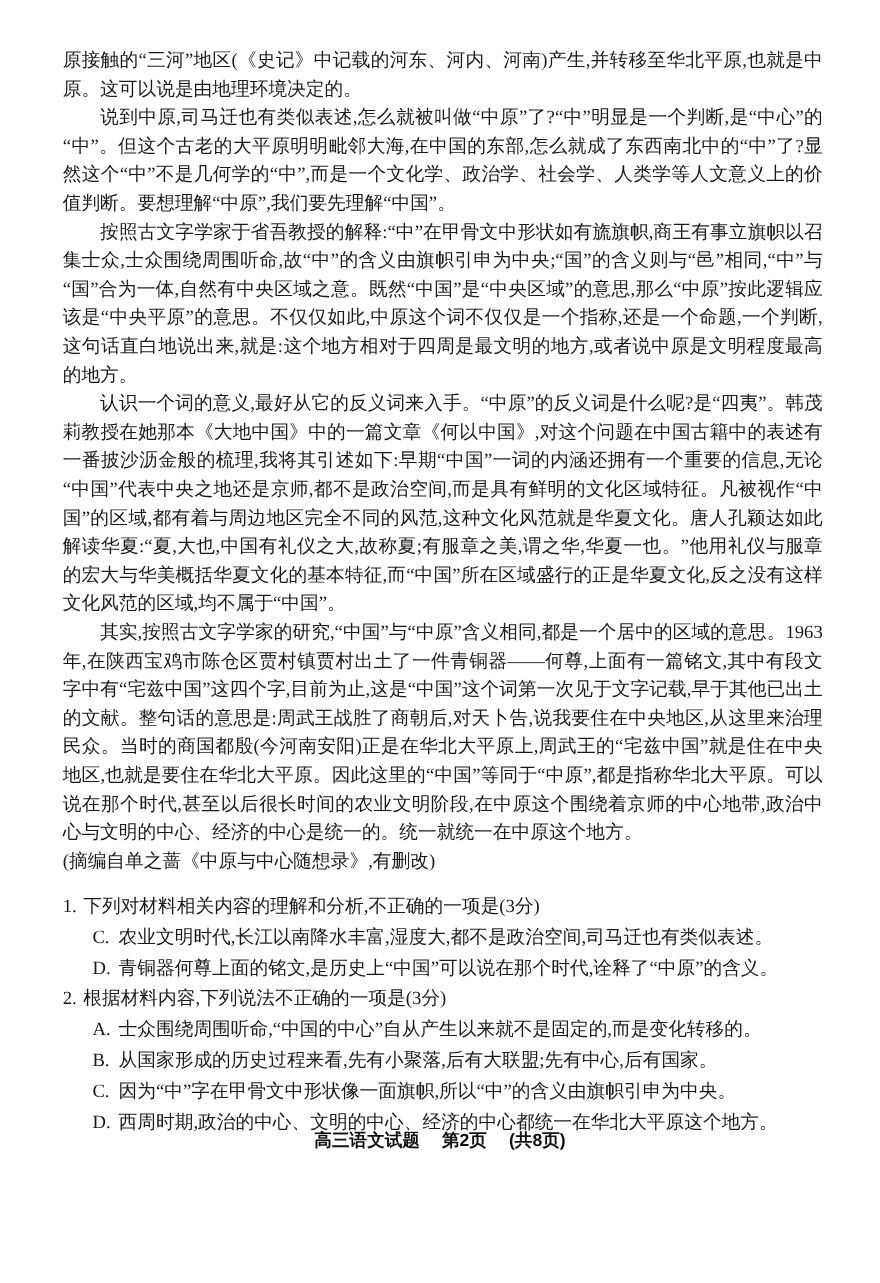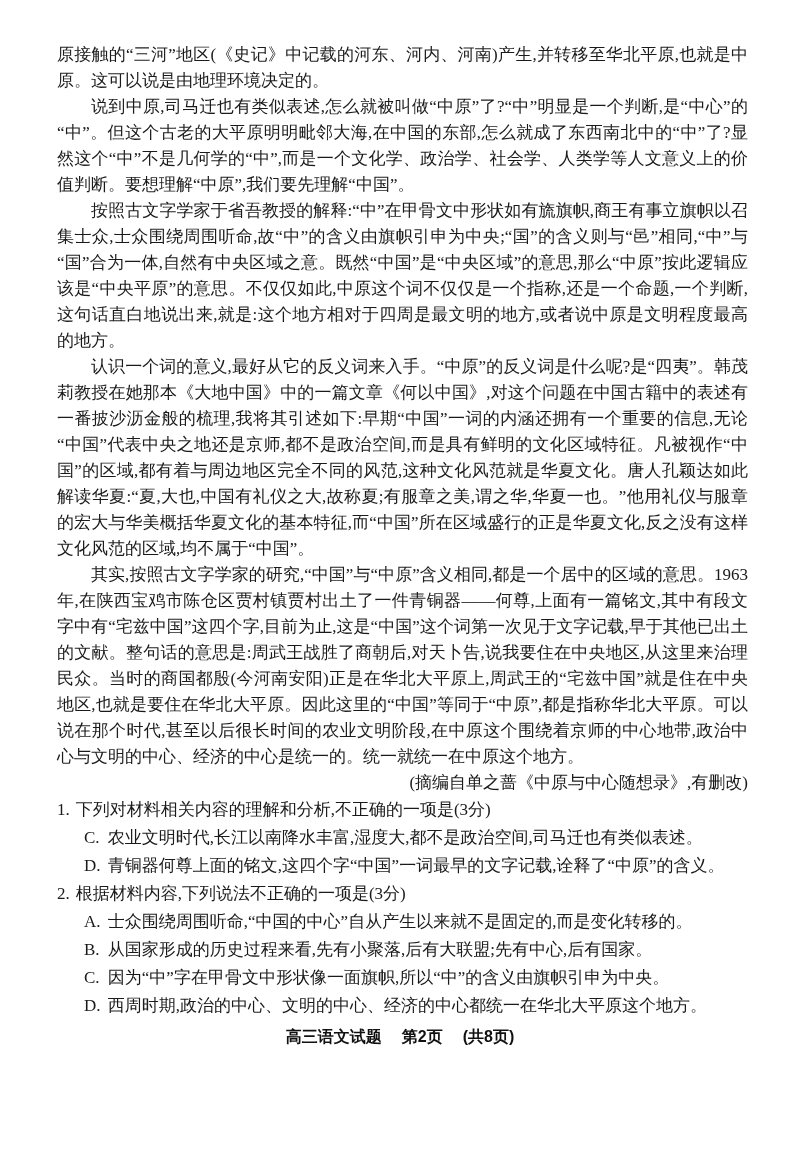--- a/index.html
+++ b/index.html
@@ -23,25 +23,25 @@
     font-size: 17px;
     line-height: 26px;
     text-align: justify;
     text-justify: inter-character;
     word-break: break-all;
   }
   .passage p.indent {
     text-indent: 2em;
   }
   .passage p.attribution {
-    text-align: right;
+    text-align: left;
     text-indent: 0;
   }
   .questions {
-    margin-top: 0;
+    margin-top: 14px;
     font-size: 17px;
     line-height: 28px;
   }
   .question { margin: 0; }
   .stem {
     text-align: left;
   }
   .stem .qnum {
     display: inline-block;
     min-width: 1.1em;
@@ -86,21 +86,21 @@
   <div class="questions">
 
     <div class="question">
       <div class="stem">
         <span class="qnum">1.</span><span>下列对材料相关内容的理解和分析,不正确的一项是(3分)</span>
       </div>
       <div class="option">
         <span class="olabel">C.</span><span>农业文明时代,长江以南降水丰富,湿度大,都不是政治空间,司马迁也有类似表述。</span>
       </div>
       <div class="option">
-        <span class="olabel">D.</span><span>青铜器何尊上面的铭文,这四个字“中国”一词最早的文字记载,诠释了“中原”的含义。</span>
+        <span class="olabel">D.</span><span>青铜器何尊上面的铭文,是历史上“中国”可以说在那个时代,诠释了“中原”的含义。</span>
       </div>
     </div>
 
     <div class="question">
       <div class="stem">
         <span class="qnum">2.</span><span>根据材料内容,下列说法不正确的一项是(3分)</span>
       </div>
       <div class="option">
         <span class="olabel">A.</span><span>士众围绕周围听命,“中国的中心”自从产生以来就不是固定的,而是变化转移的。</span>
       </div>

